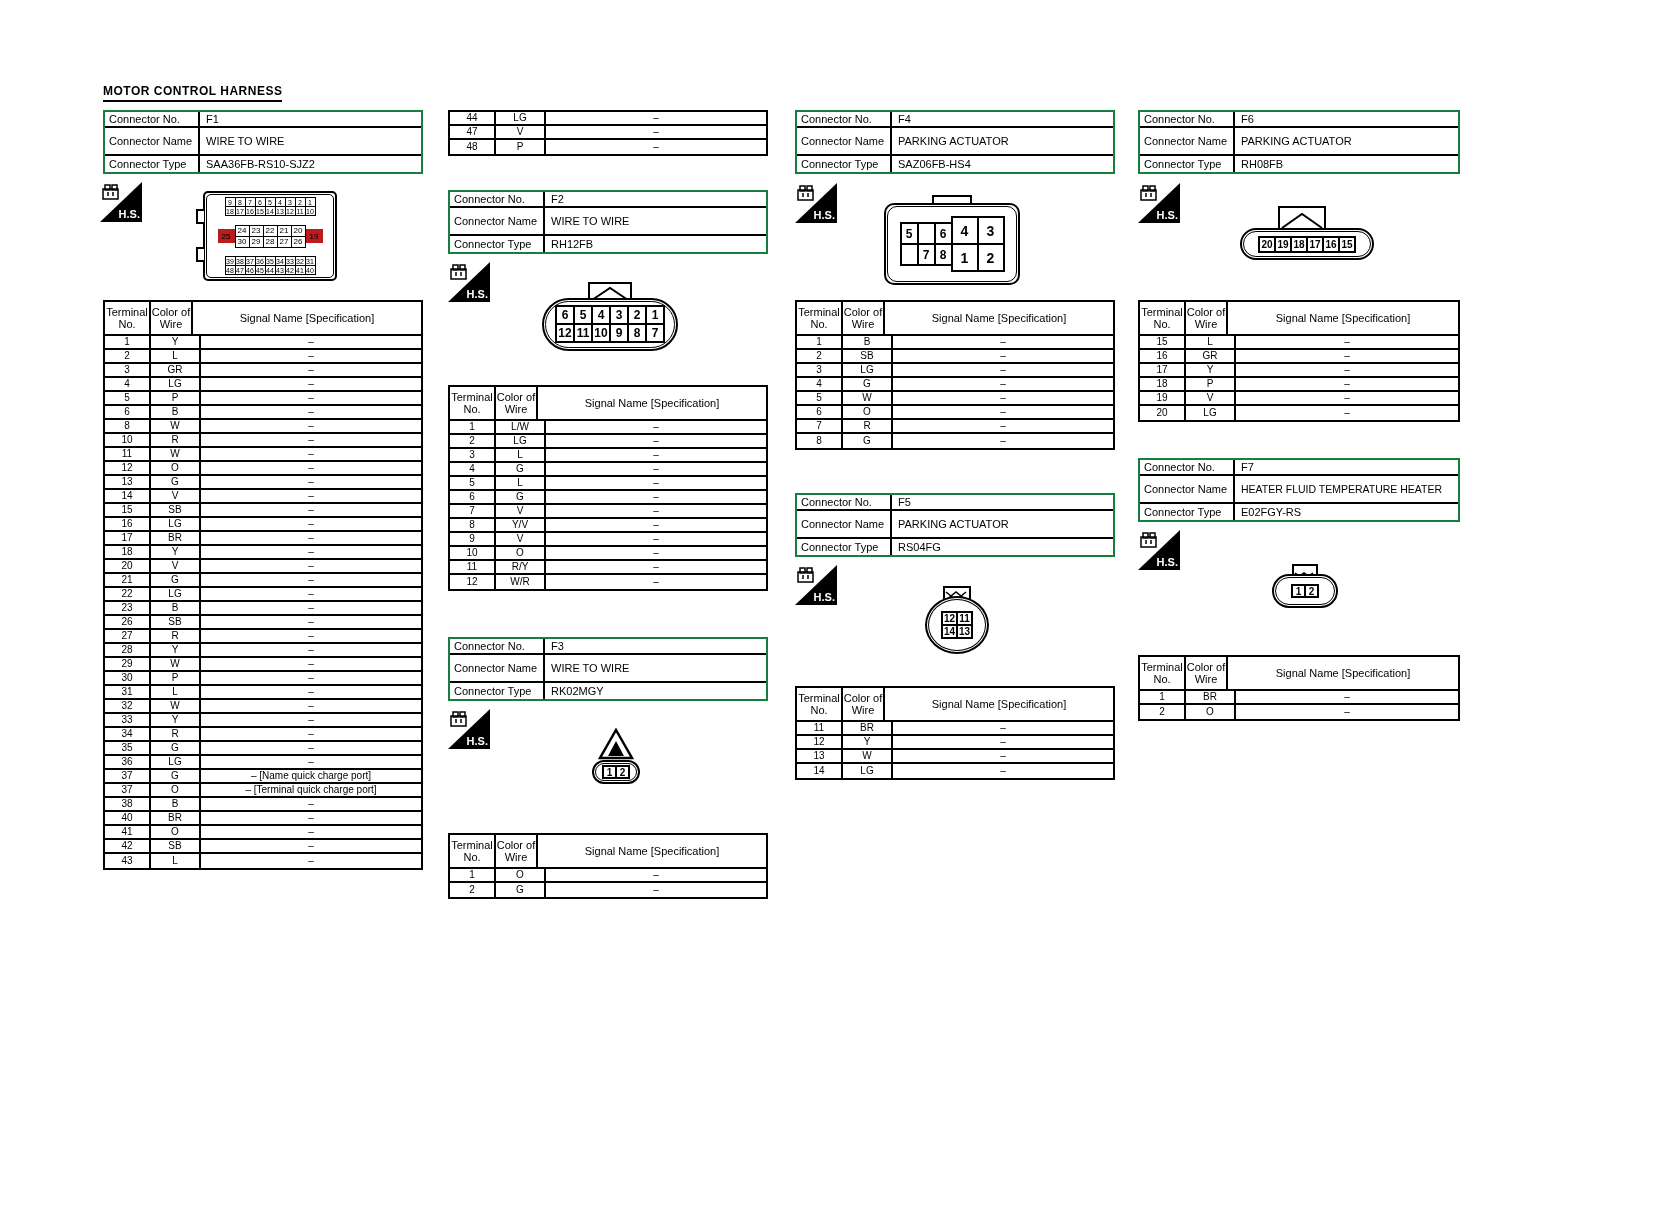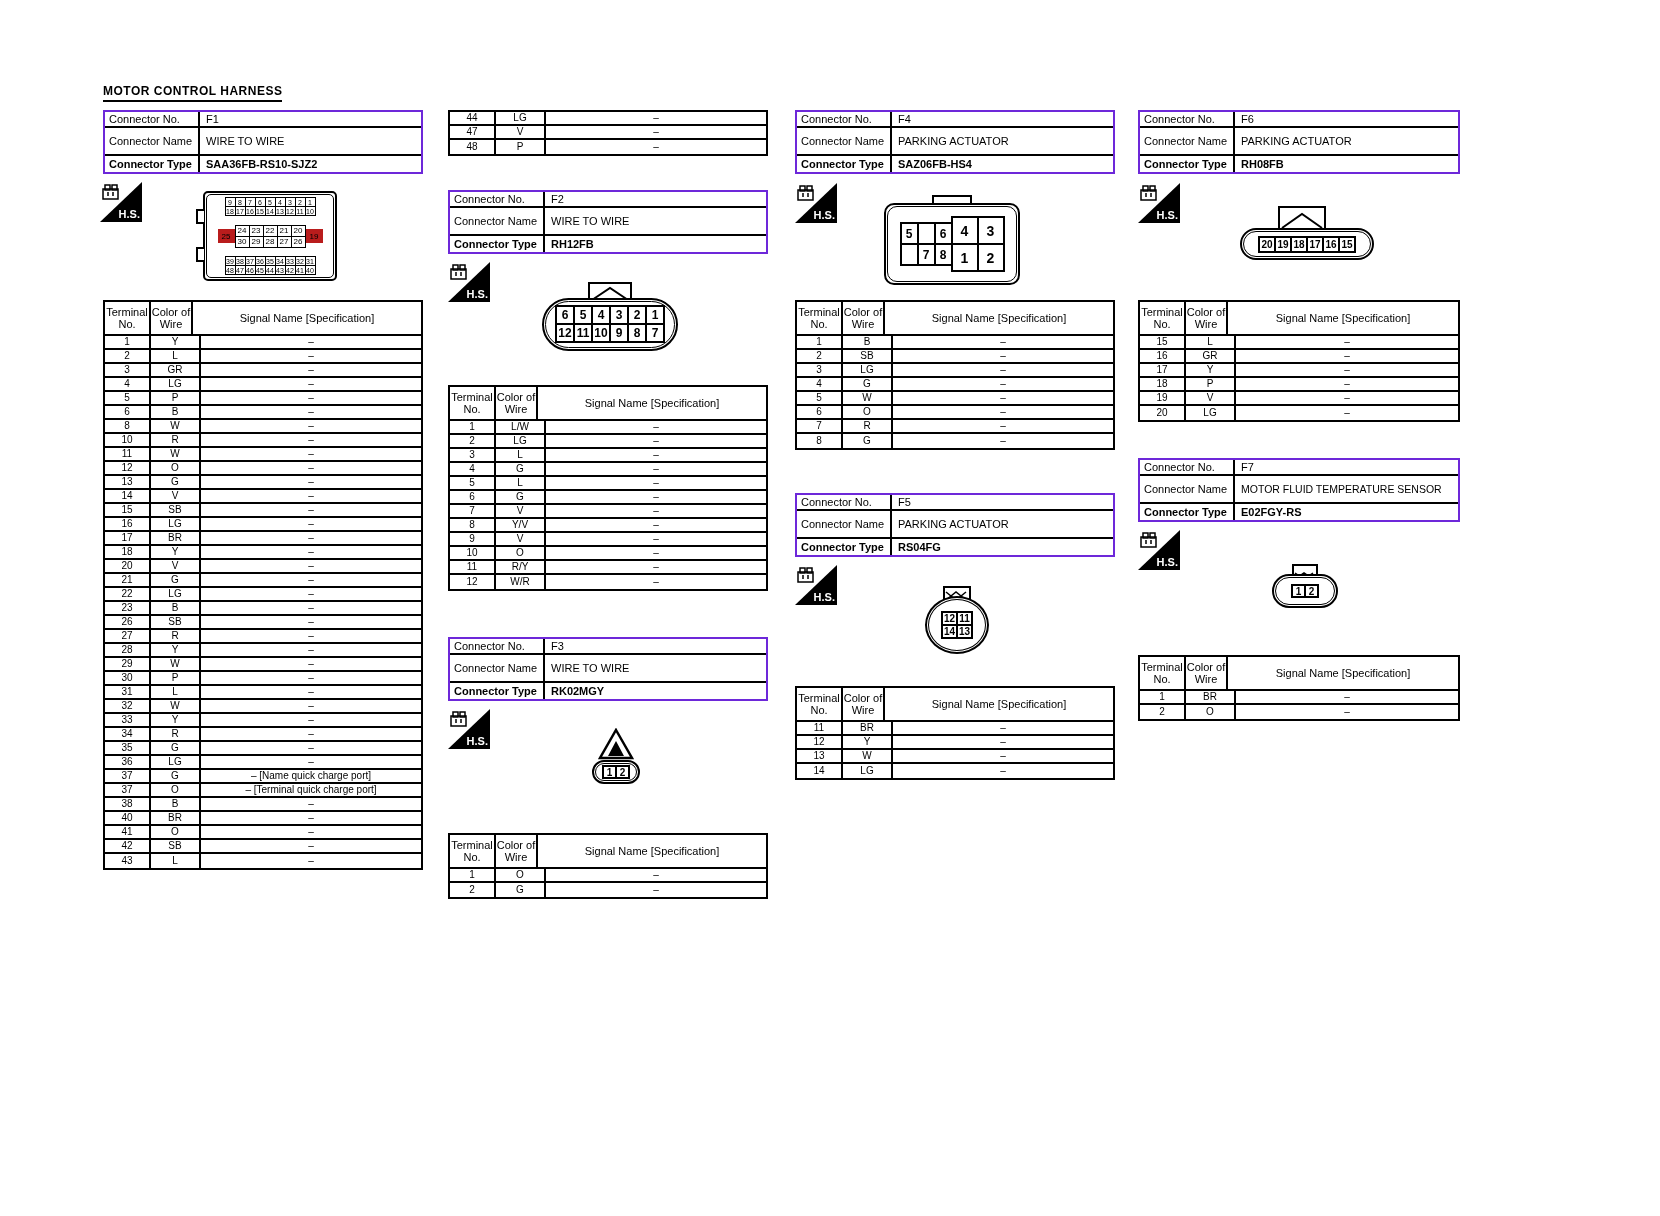--- a/index.html
+++ b/index.html
@@ -12,23 +12,23 @@
   }
 
   
   .page-title {
     position: absolute; left: 103px; top: 84px;
     font-size: 12px; font-weight: bold; letter-spacing: 0.5px;
     border-bottom: 2px solid #000; padding-bottom: 2px;
   }
 
   
-  .info-table { position: absolute; width: 320px; border: 2px solid #6d28d9; background: #fff; font-size: 11px; }
+  .info-table { position: absolute; width: 320px; border: 2px solid #15803d; background: #fff; font-size: 11px; }
   .info-row { display: flex; border-bottom: 2px solid #000; }
-  .info-row:last-child { border-bottom: none; font-weight: bold; }
+  .info-row:last-child { border-bottom: none; }
   .info-row.h1 { height: 16px; }
   .info-row.h2 { height: 28px; }
   .info-row.h3 { height: 16px; }
   .info-label { width: 95px; border-right: 2px solid #000; display: flex; align-items: center; padding-left: 4px; }
   .info-value { flex: 1; display: flex; align-items: center; padding-left: 6px; }
 
   
   .term-table { position: absolute; width: 320px; border: 2px solid #000; background: #fff; }
   .term-header { display: flex; height: 34px; border-bottom: 2px solid #000; }
   .th { display: flex; align-items: center; justify-content: center; text-align: center;
@@ -922,21 +922,21 @@
       </div>
   </div>
 
   <div class="info-table" style="left:1138px;top:458px;width:322px;">
     <div class="info-row h1">
       <div class="info-label">Connector No.</div>
       <div class="info-value">F7</div>
     </div>
     <div class="info-row h2">
       <div class="info-label">Connector Name</div>
-      <div class="info-value" style="font-size:10.5px;">MOTOR FLUID TEMPERATURE SENSOR</div>
+      <div class="info-value" style="font-size:10.5px;">HEATER FLUID TEMPERATURE HEATER</div>
     </div>
     <div class="info-row h3">
       <div class="info-label">Connector Type</div>
       <div class="info-value">E02FGY-RS</div>
     </div>
   </div>
 
   <div class="hs" style="left:1138px;top:530px;">
     <div class="hs-black"></div>
     <svg class="hs-glyph" width="22" height="18" viewBox="0 0 22 18">

